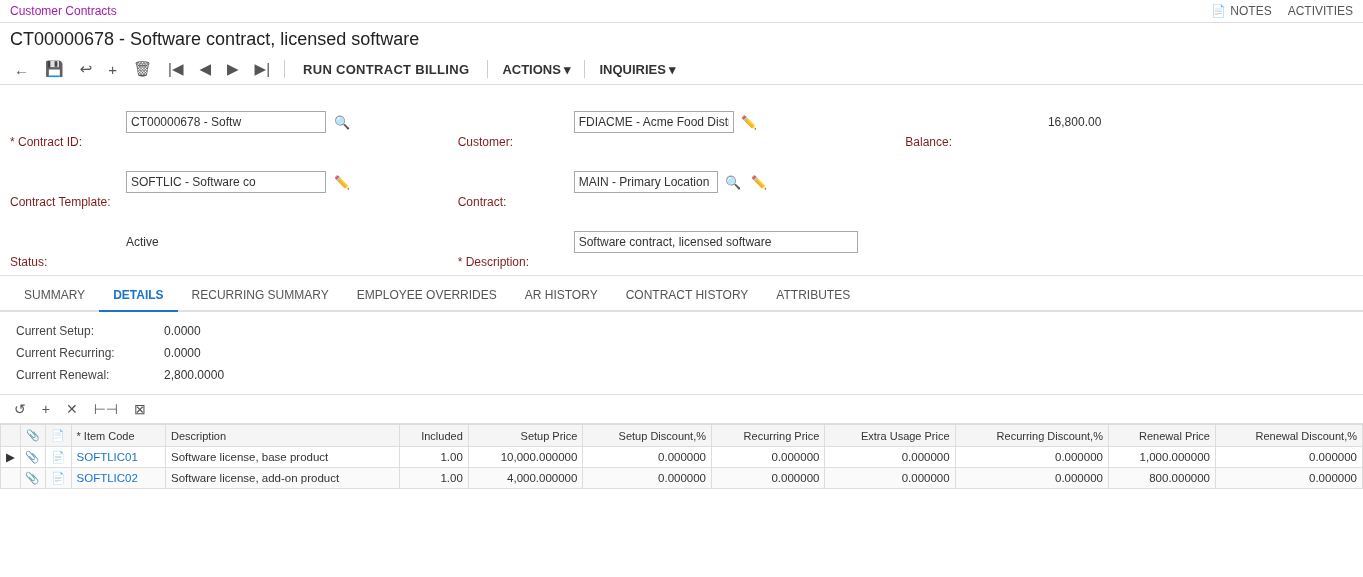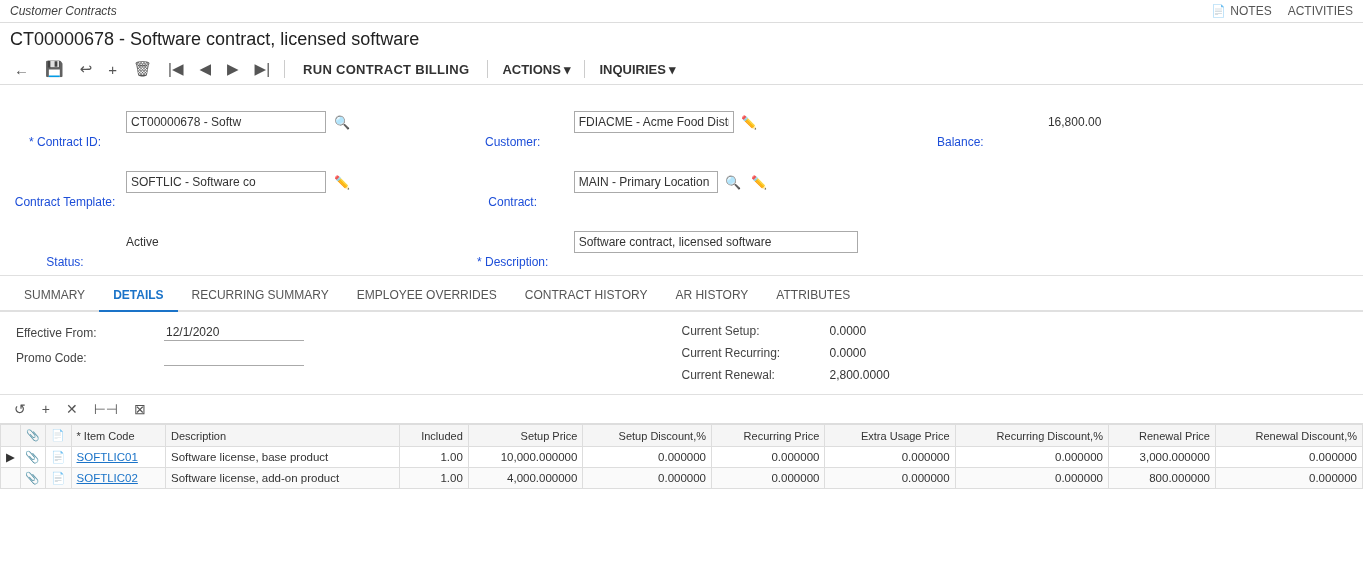--- a/index.html
+++ b/index.html
@@ -8,24 +8,23 @@
     
     .top-nav {
       display: flex;
       justify-content: space-between;
       align-items: center;
       padding: 4px 10px;
       border-bottom: 1px solid #ddd;
       background: #fff;
     }
     .breadcrumb-link {
-      color: #404040;
+      color: #a21caf;
       text-decoration: none;
       font-size: 12px;
-      font-style: italic;
     }
     .top-nav-actions {
       display: flex;
       gap: 16px;
       align-items: center;
     }
     .top-nav-btn {
       background: none;
       border: none;
       font-size: 12px;
@@ -102,23 +101,23 @@
       flex-direction: column;
       gap: 6px;
     }
     .form-row {
       display: flex;
       align-items: center;
       gap: 6px;
       min-height: 22px;
     }
     .form-label {
-      color: #1d4ed8;
+      color: #7f1d1d;
       min-width: 110px;
-      text-align: center;
+      text-align: left;
       font-size: 12px;
       flex-shrink: 0;
       margin-top: 40px;
     }
     .form-value {
       font-size: 12px;
       color: #333;
     }
     .form-input {
       border: 1px solid #aaa;
@@ -252,21 +251,20 @@
       padding: 3px 5px;
       text-align: right;
       color: #333;
       white-space: nowrap;
     }
     .data-grid td.left {
       text-align: left;
     }
     .data-grid td.link {
       color: #1a73c8;
-      text-decoration: underline;
       cursor: pointer;
       text-align: left;
     }
     .data-grid tr:nth-child(even) td {
       background: #fafafa;
     }
     .col-icon {
       width: 18px;
       text-align: center;
     }
@@ -363,36 +361,26 @@
       <span class="balance-value">16,800.00</span>
     </div>
   </div>
 </div>
 
 <div class="tabs">
   <button class="tab">SUMMARY</button>
   <button class="tab active">DETAILS</button>
   <button class="tab">RECURRING SUMMARY</button>
   <button class="tab">EMPLOYEE OVERRIDES</button>
+  <button class="tab">AR HISTORY</button>
   <button class="tab">CONTRACT HISTORY</button>
-  <button class="tab">AR HISTORY</button>
   <button class="tab">ATTRIBUTES</button>
 </div>
 
 <div class="details-section">
-  <div class="details-col">
-    <div class="details-row">
-      <span class="details-label">Effective From:</span>
-      <input class="details-input" type="text" value="12/1/2020" style="">
-    </div>
-    <div class="details-row">
-      <span class="details-label">Promo Code:</span>
-      <input class="details-input" type="text" value="" style="">
-    </div>
-  </div>
   <div class="details-col">
     <div class="details-row">
       <span class="details-label">Current Setup:</span>
       <span class="details-value">0.0000</span>
     </div>
     <div class="details-row">
       <span class="details-label">Current Recurring:</span>
       <span class="details-value">0.0000</span>
     </div>
     <div class="details-row">
@@ -435,21 +423,21 @@
           <td class="center">📎</td>
           <td class="center">📄</td>
           <td class="link">SOFTLIC01</td>
           <td class="left">Software license, base product</td>
           <td class="">1.00</td>
           <td class="">10,000.000000</td>
           <td class="">0.000000</td>
           <td class="">0.000000</td>
           <td class="">0.000000</td>
           <td class="">0.000000</td>
-          <td class="">3,000.000000</td>
+          <td class="">1,000.000000</td>
           <td class="">0.000000</td>
         </tr>
         <tr>
           <td class="center"></td>
           <td class="center">📎</td>
           <td class="center">📄</td>
           <td class="link">SOFTLIC02</td>
           <td class="left">Software license, add-on product</td>
           <td class="">1.00</td>
           <td class="">4,000.000000</td>

